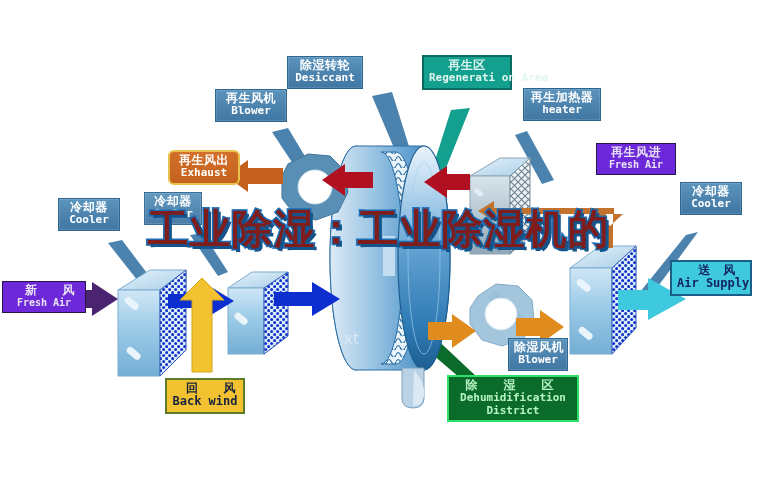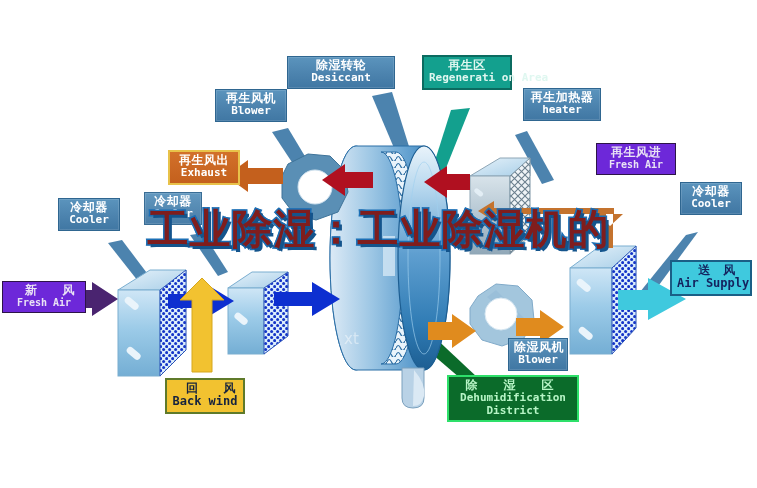--- a/index.html
+++ b/index.html
@@ -304,31 +304,31 @@
       <polygon points="428,332 428,322 452,322 452,314 476,331 452,348 452,340 428,340" fill="#e08b1e"></polygon>
 
       <polygon points="516,328 516,318 540,318 540,310 564,327 540,344 540,336 516,336" fill="#e08b1e"></polygon>
 
       <polygon points="618,302 618,290 648,290 648,278 686,299 648,320 648,310 618,310" fill="#3fc9de"></polygon>
     </g>
 
     <text x="344" y="344" font-family="DejaVu Sans, sans-serif" font-size="15" fill="#ffffff" opacity="0.45">xt</text>
   </svg>
 
-  <div class="label-box box-blue" style="left:287px; top:56px; width:108px;">
+  <div class="label-box box-blue" style="left:287px; top:56px; width:76px;">
     <span class="cn">除湿转轮</span>
     <span class="en">Desiccant</span>
   </div>
 
   <div class="label-box box-blue" style="left:215px; top:89px; width:72px;">
     <span class="cn">再生风机</span>
     <span class="en">Blower</span>
   </div>
 
-  <div class="label-box box-orange" style="left:168px; top:150px; width:72px;">
+  <div class="label-box box-orange" style="left:168px; top:150px; width:72px;border-radius:6px;">
     <span class="cn">再生风出</span>
     <span class="en">Exhaust</span>
   </div>
 
   <div class="label-box box-teal" style="left:422px; top:55px; width:90px;">
     <span class="cn">再生区</span>
     <span class="en">Regenerati on Area</span>
   </div>
 
   <div class="label-box box-blue" style="left:523px; top:88px; width:78px;">

